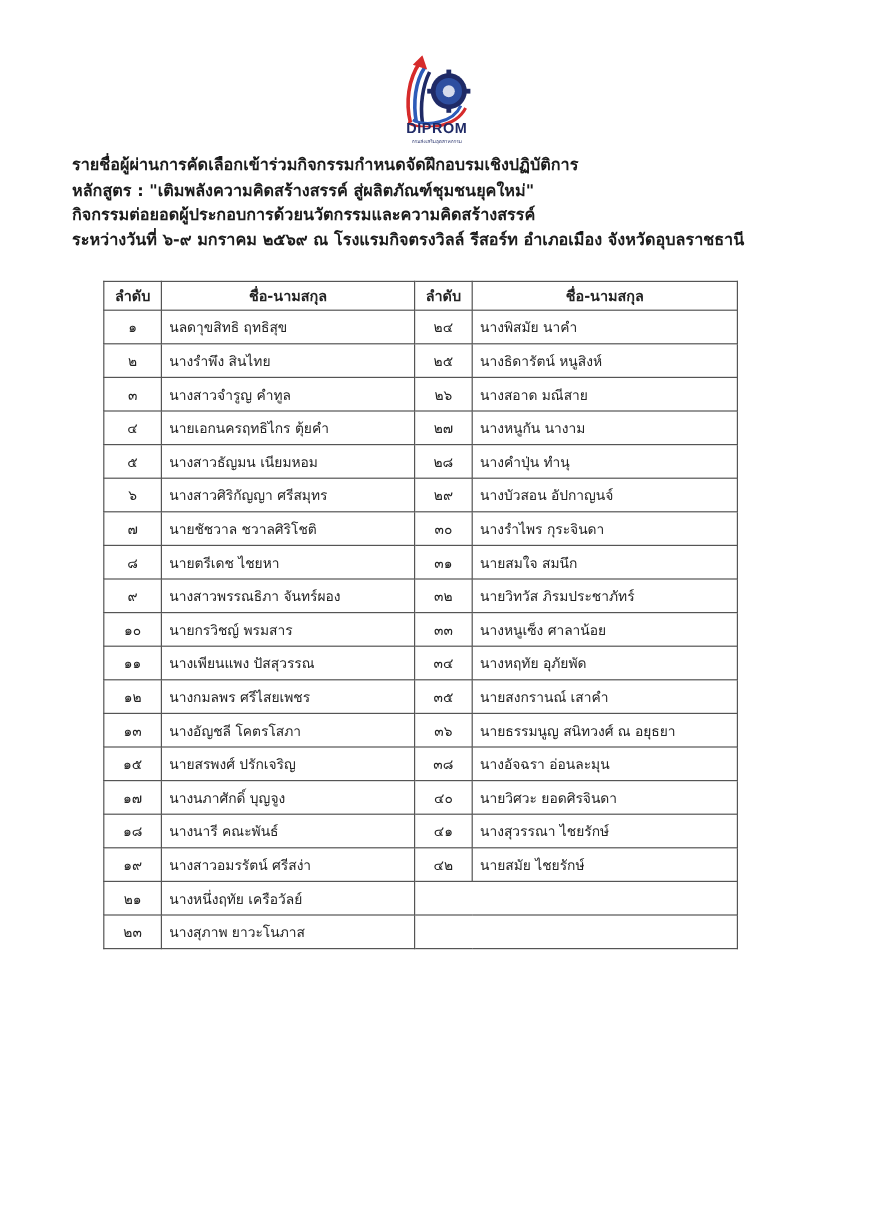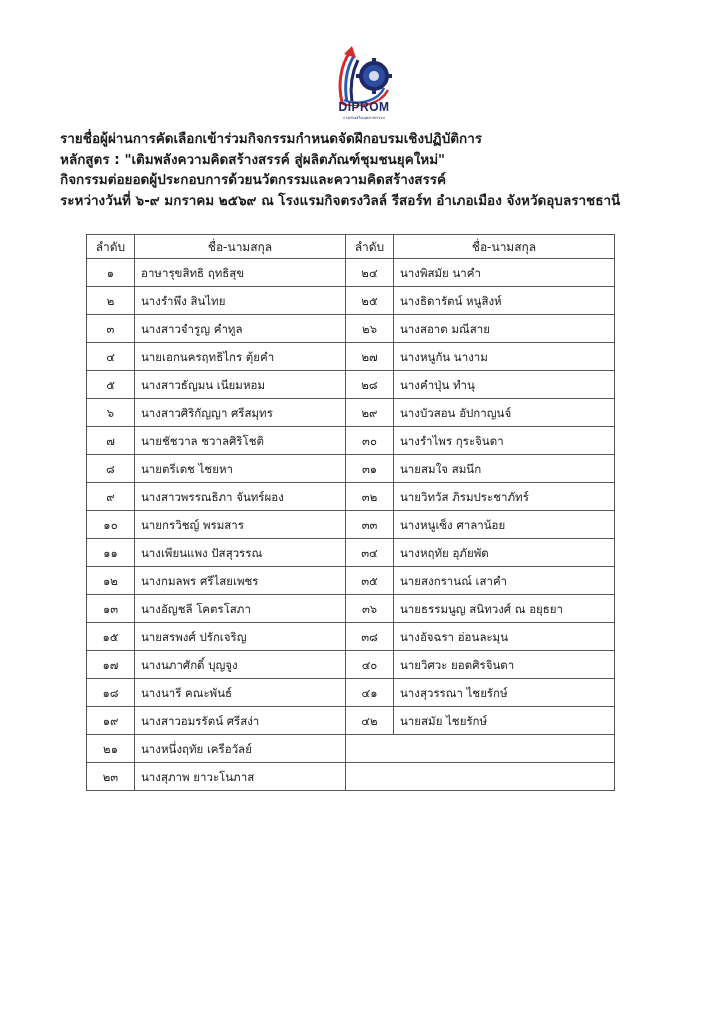--- a/index.html
+++ b/index.html
@@ -10,21 +10,21 @@
                 font-family: "Liberation Sans", sans-serif; font-weight: bold; font-size: 12px;
                 color: #1f2a66; letter-spacing: 0.5px; }
   .logo-sub { position: absolute; left: 326px; top: 114px; width: 76px; text-align: center;
               font-size: 4px; color: #1f2a66; }
   .heading { position: absolute; left: 60px; width: 604px; top: 128px; }
   .heading div { font-size: 13.5px; line-height: 20.5px; font-weight: bold; color: #1b1b1b; white-space: nowrap; }
   table.roster { position: absolute; left: 86px; top: 234px; width: 528px;
                  border-collapse: collapse; table-layout: fixed; }
   table.roster td, table.roster th { border: 1px solid #555; font-size: 11.5px; color: #222;
                  padding: 0 6px; height: 27px; white-space: nowrap; overflow: hidden; }
-  table.roster th { height: 23px; font-weight: normal; text-align: center; font-size: 12px; }
+  table.roster th { height: 23px; font-weight: bold; text-align: center; font-size: 12px; }
   td.num { text-align: center; color: #333; }
   td.name { text-align: left; }
   col.c-num { width: 48px; }
   col.c-name { width: 211px; }
   col.c-num2 { width: 48px; }
   col.c-name2 { width: 221px; }
 </style>
 </head>
 <body>
 
@@ -71,21 +71,21 @@
     <tr>
       <th>ลำดับ</th>
       <th>ชื่อ-นามสกุล</th>
       <th>ลำดับ</th>
       <th>ชื่อ-นามสกุล</th>
     </tr>
   </thead>
   <tbody id="roster-body">
       <tr>
         <td class="num">๑</td>
-        <td class="name">อาษารุขสิทธิ  ฤทธิสุข</td>
+        <td class="name">นลดาุขสิทธิ  ฤทธิสุข</td>
         <td class="num">๒๔</td>
         <td class="name">นางพิสมัย  นาคำ</td>
       </tr>
       <tr>
         <td class="num">๒</td>
         <td class="name">นางรำพึง  สินไทย</td>
         <td class="num">๒๕</td>
         <td class="name">นางธิดารัตน์ หนูสิงห์</td>
       </tr>
       <tr>

